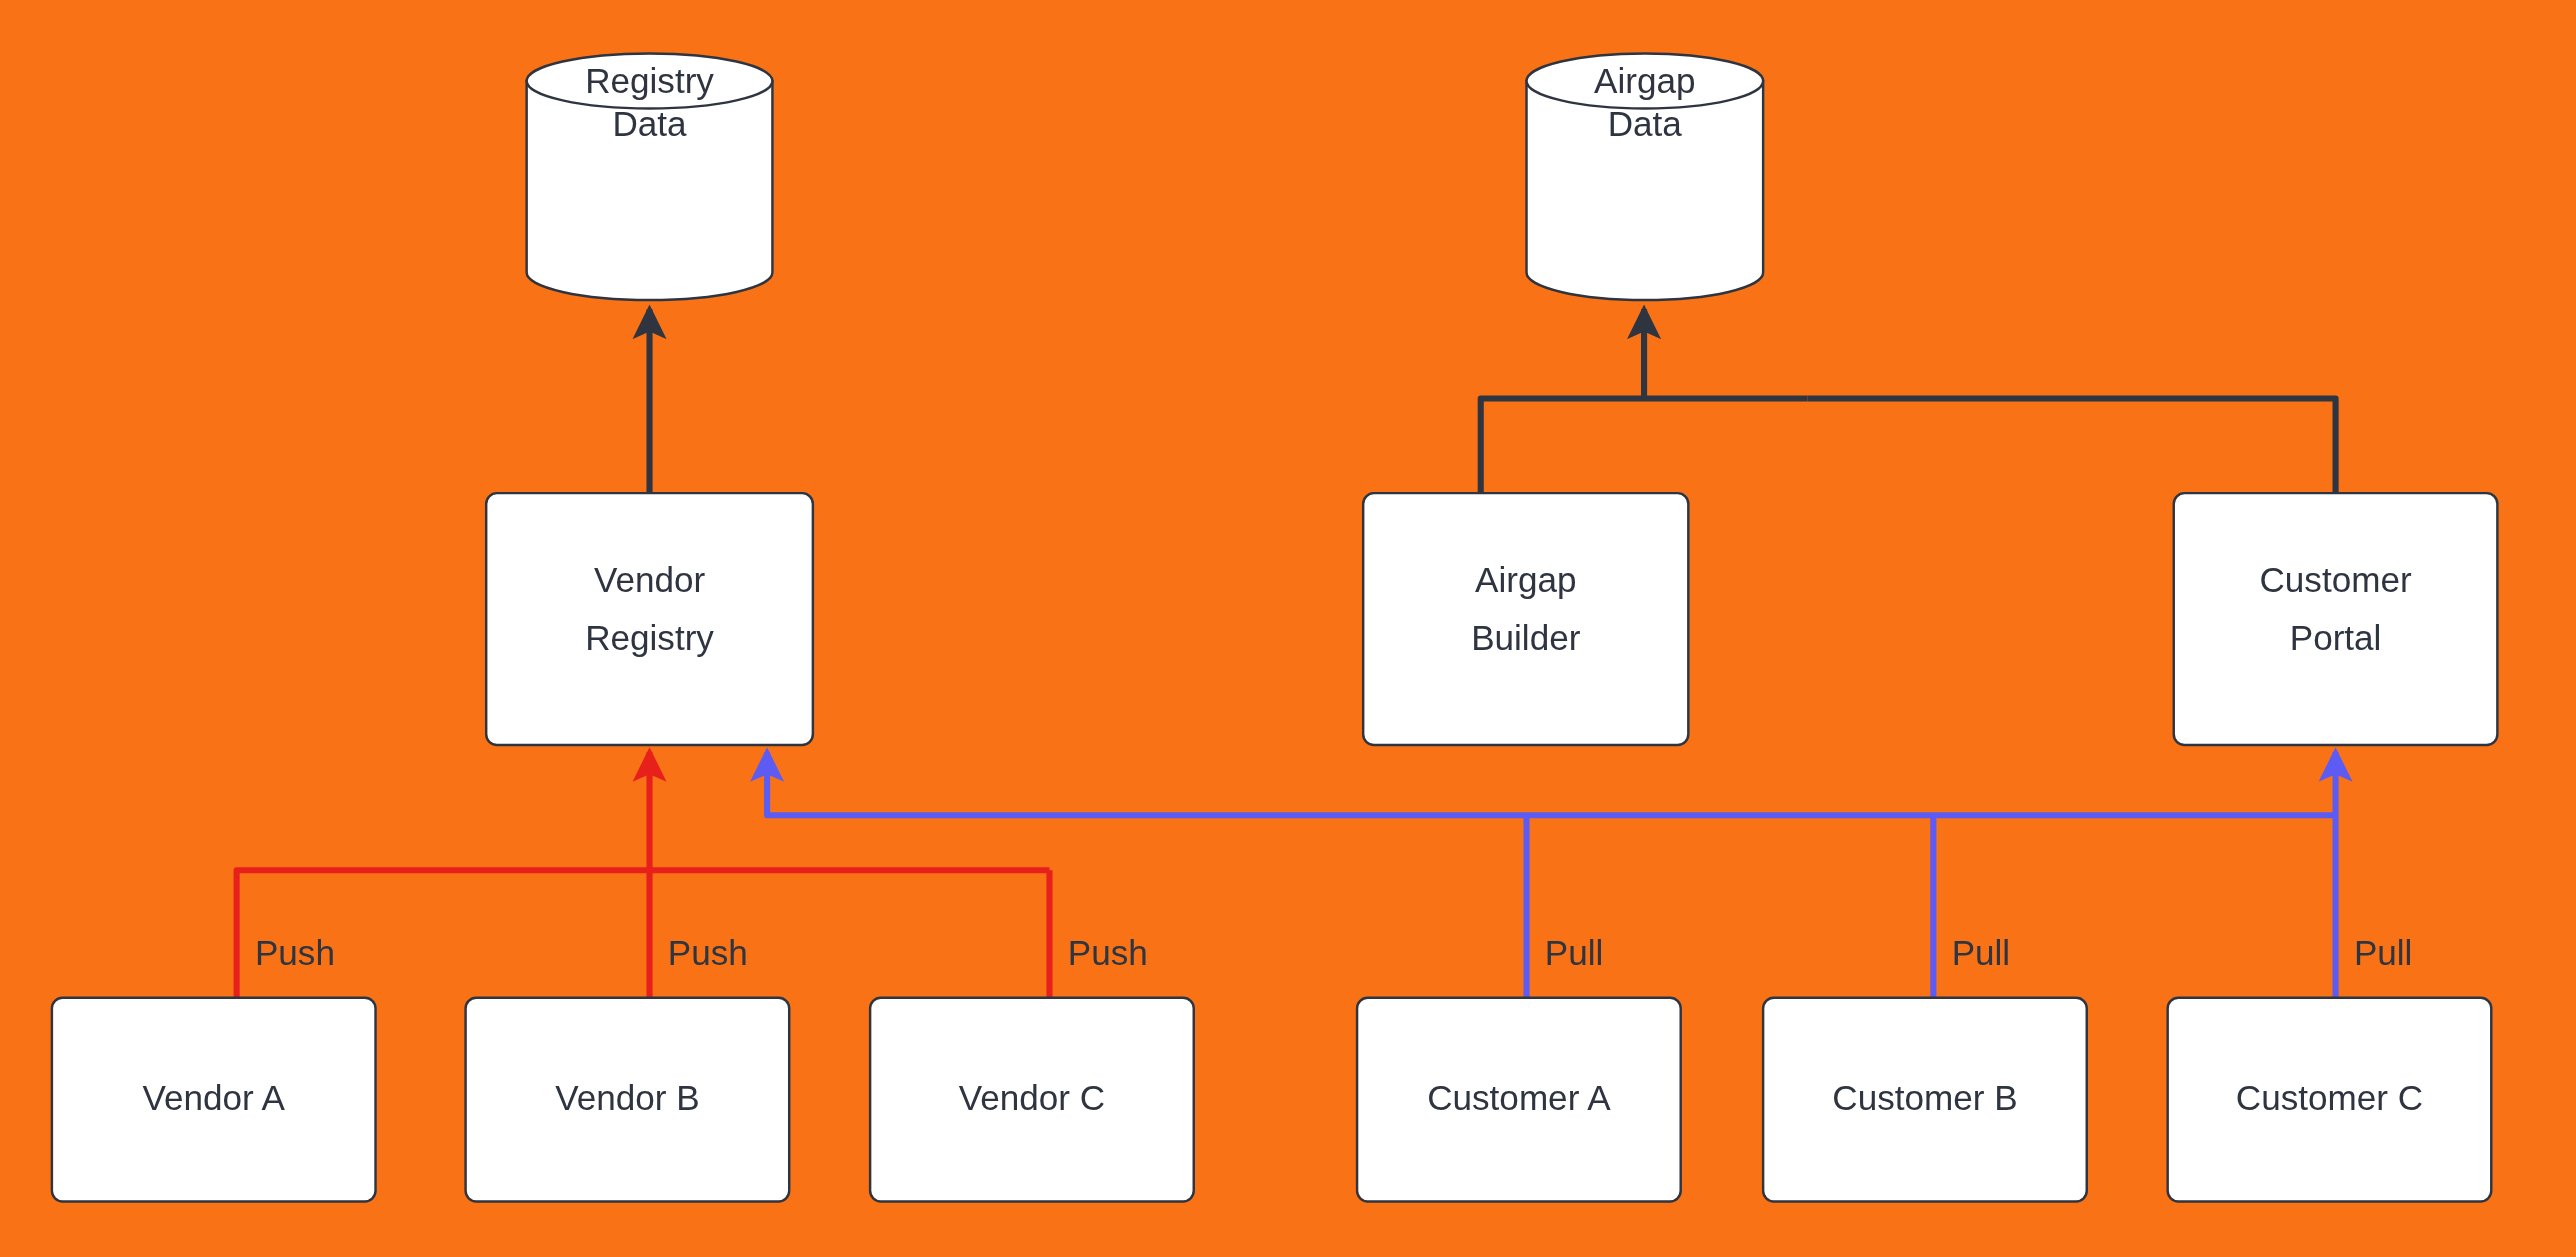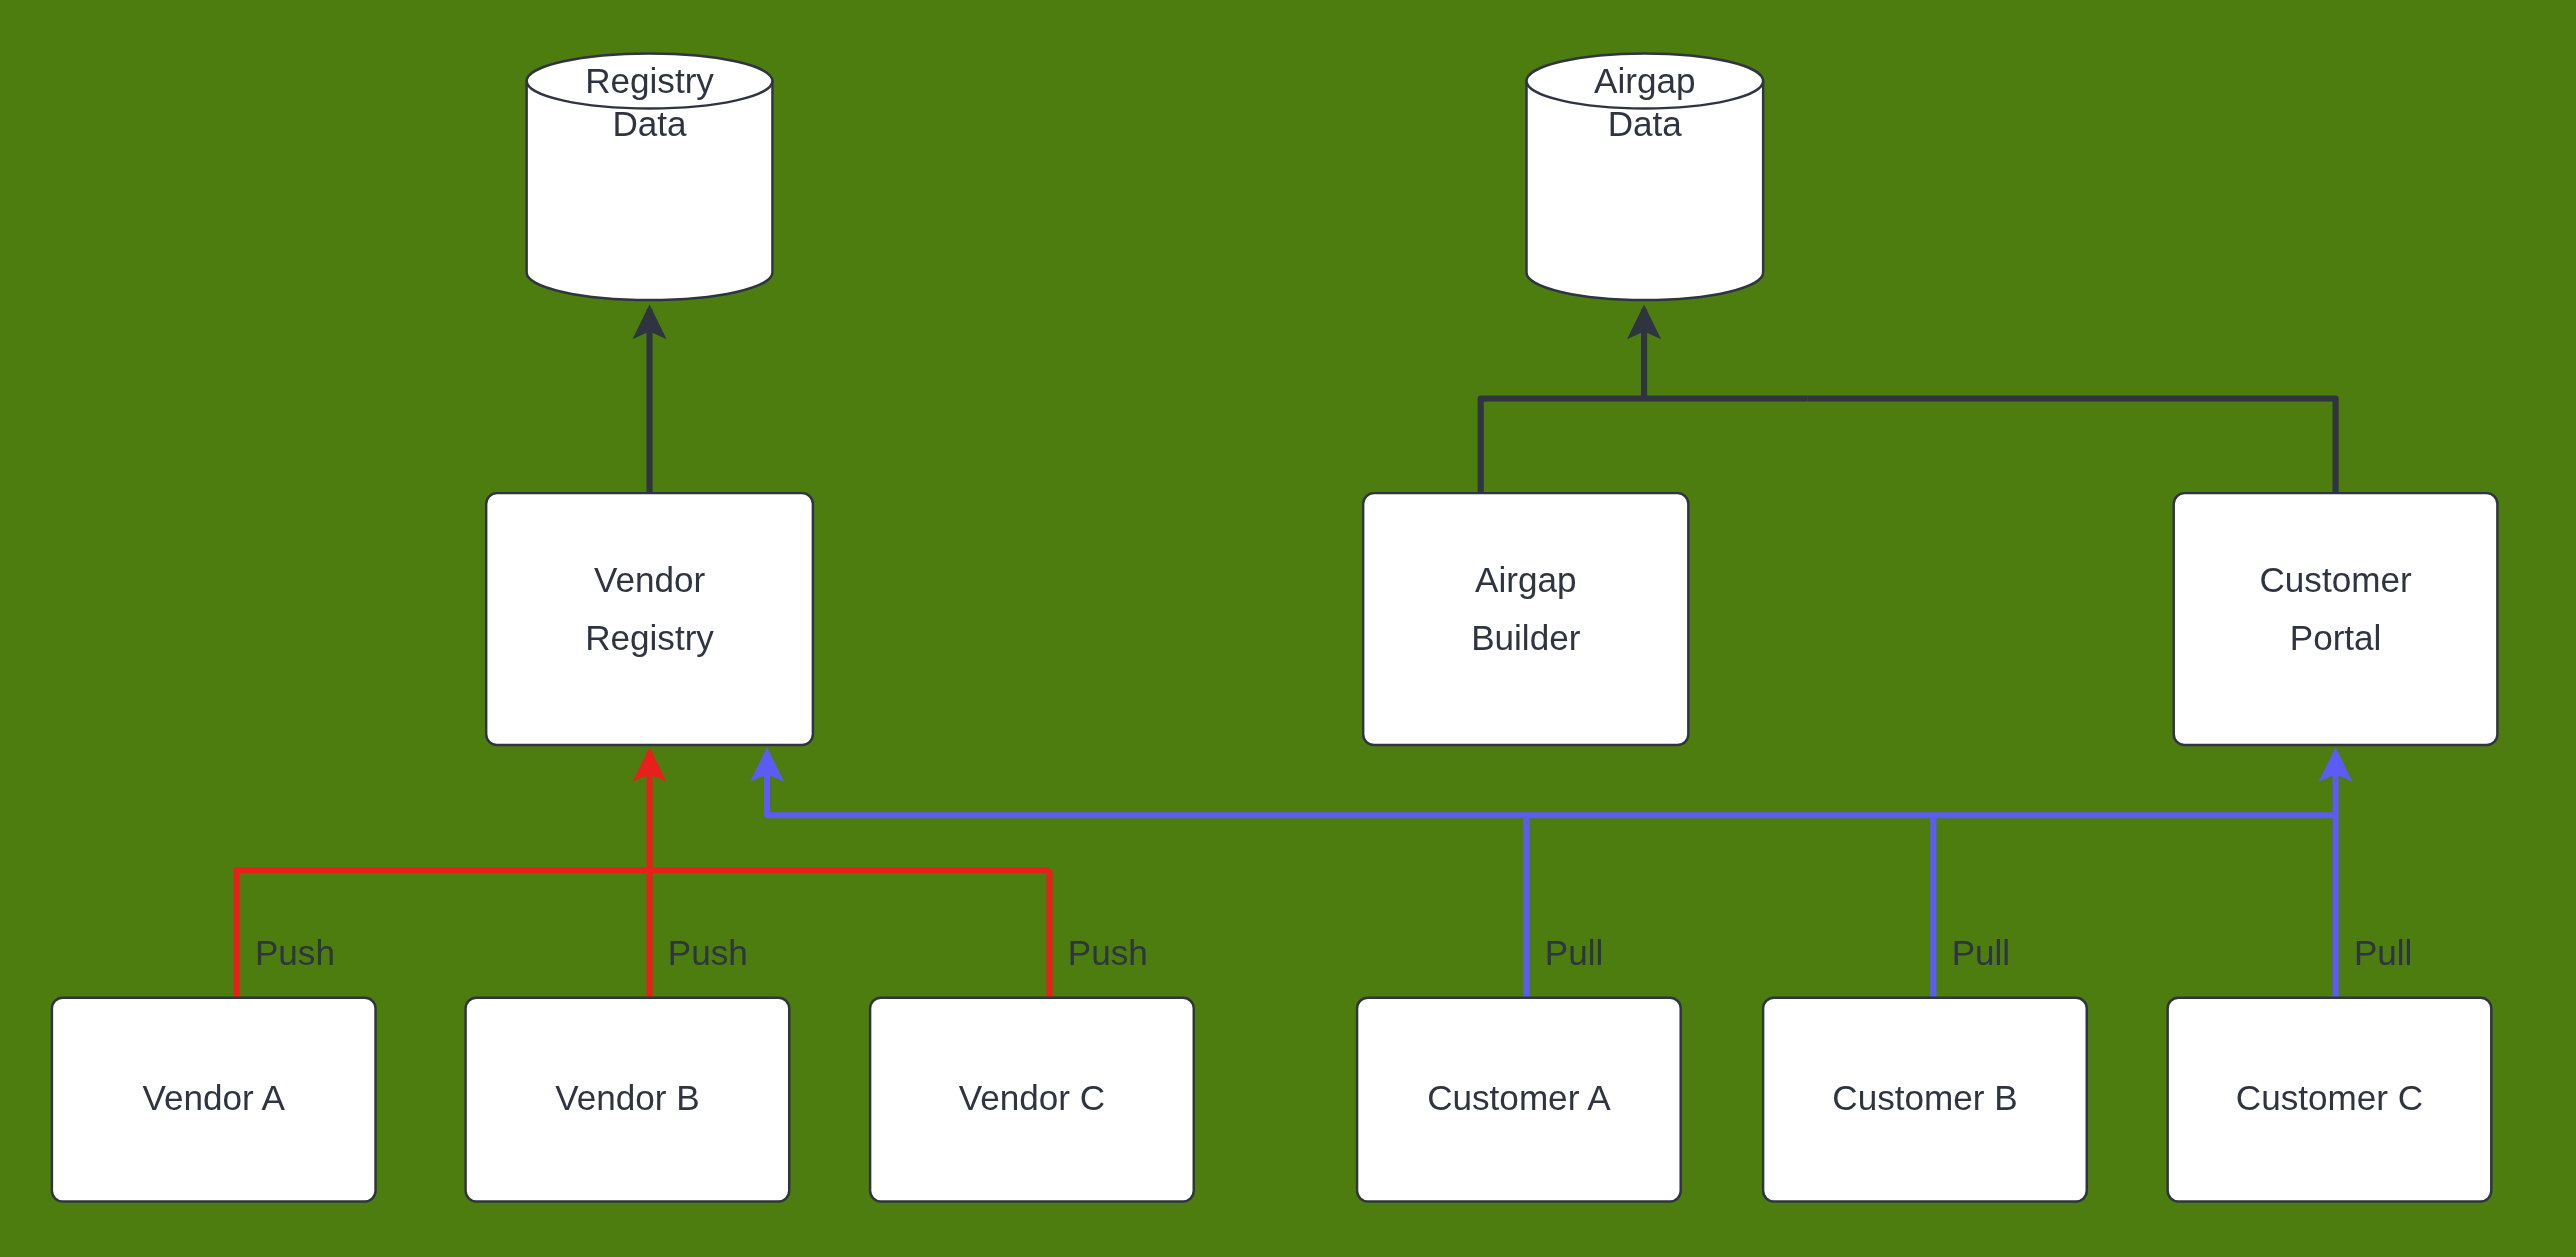--- a/index.html
+++ b/index.html
@@ -7,21 +7,21 @@
     padding: 0;
     background: #ffffff;
   }
   body {
     font-family: "Liberation Sans", sans-serif;
   }
   #diagram-root {
     position: relative;
     width: 2576px;
     height: 1258px;
-    background: #4d7c0f;
+    background: #f97316;
     overflow: hidden;
   }
   #diagram-svg {
     position: absolute;
     top: 0;
     left: 0;
     width: 2576px;
     height: 1258px;
   }
   .node-label {

